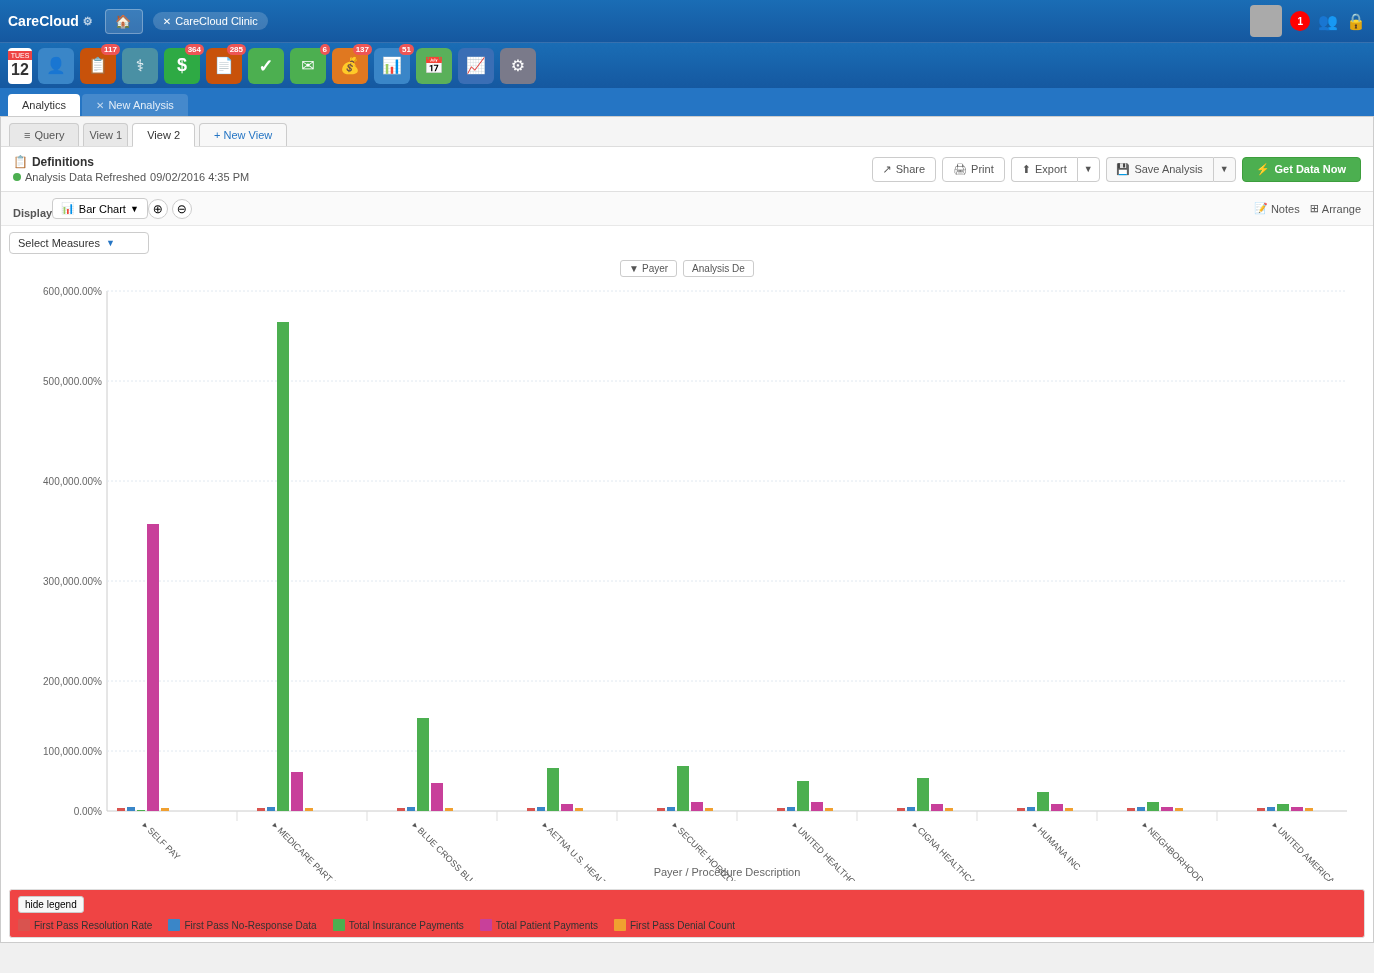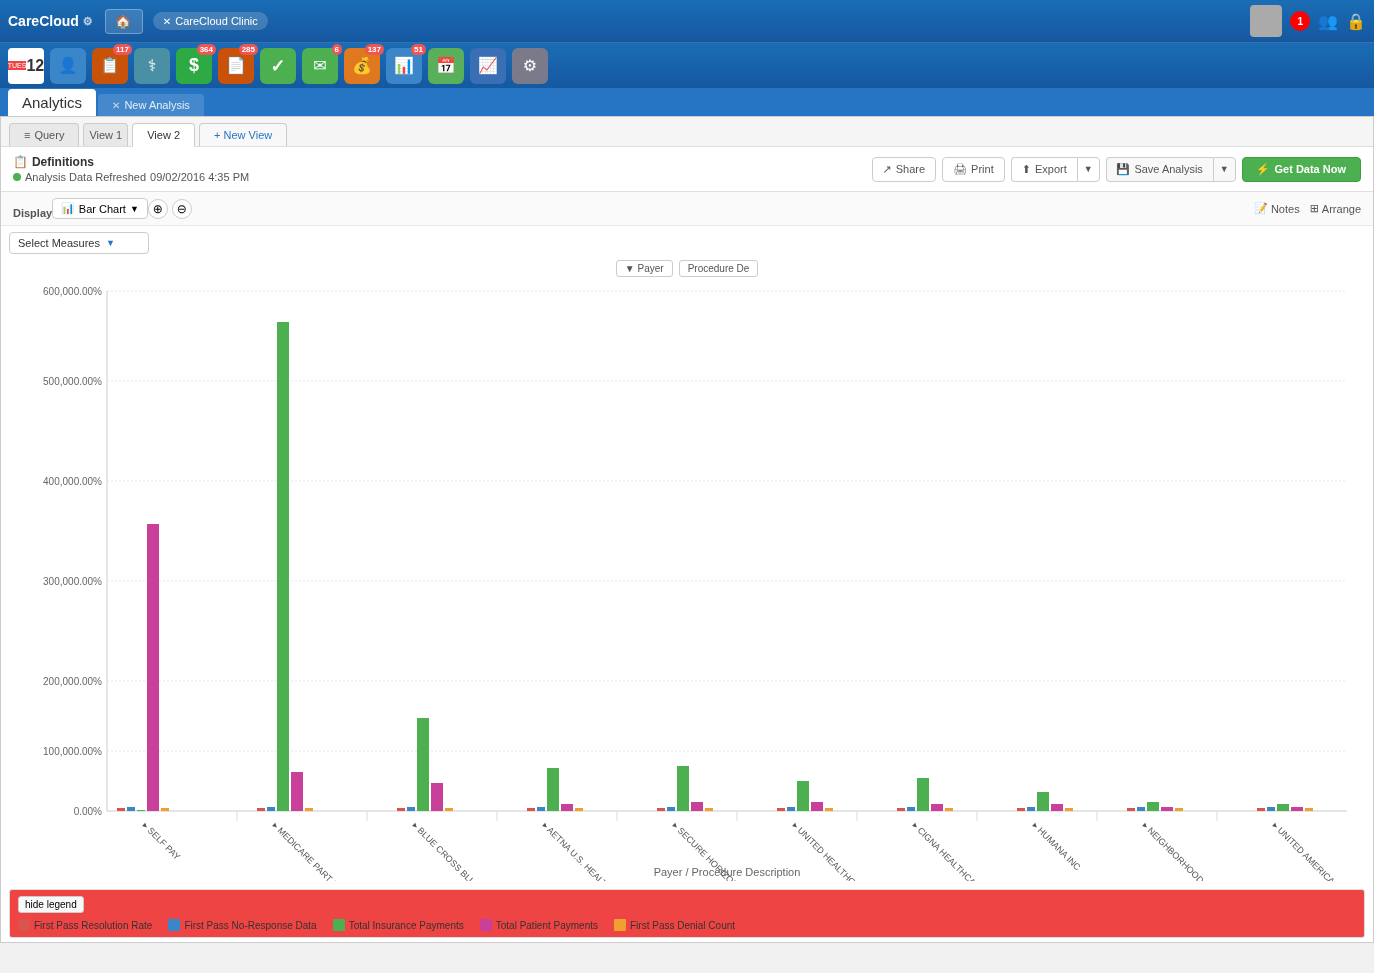--- a/index.html
+++ b/index.html
@@ -105,21 +105,21 @@
   <div class="nav-right">
     <div style="width:32px;height:32px;background:#aaa;border-radius:4px;"></div>
     <div style="background:red;color:white;border-radius:50%;width:20px;height:20px;display:flex;align-items:center;justify-content:center;font-size:10px;font-weight:bold;">1</div>
     <span style="color:white;font-size:16px;">👥</span>
     <span style="color:white;font-size:16px;">🔒</span>
   </div>
 </div>
 
 <div class="icon-toolbar">
 
-  <div style="width:36px;height:36px;background:white;border-radius:4px;display:flex;flex-direction:row;align-items:center;justify-content:center;cursor:pointer;overflow:hidden;">
+  <div style="width:24px;height:36px;background:white;border-radius:4px;display:flex;flex-direction:column;align-items:center;justify-content:center;cursor:pointer;overflow:hidden;">
     <span style="font-size:7px;background:#e44;color:white;display:block;width:100%;text-align:center;padding:1px 0;">TUES</span>
     <span style="font-size:16px;font-weight:bold;color:#333;line-height:1.2;">12</span>
   </div>
 
   <div style="width:36px;height:36px;background:#3a86c8;border-radius:6px;display:flex;align-items:center;justify-content:center;cursor:pointer;position:relative;">
     <span style="color:white;font-size:16px;">👤</span>
   </div>
   <div style="width:36px;height:36px;background:#c8520a;border-radius:6px;display:flex;align-items:center;justify-content:center;cursor:pointer;position:relative;">
     <span style="color:white;font-size:16px;">📋</span>
     <span style="position:absolute;top:-4px;right:-4px;background:#e55;color:white;border-radius:8px;font-size:8px;padding:1px 3px;font-weight:bold;">117</span>
@@ -155,21 +155,21 @@
   </div>
   <div style="width:36px;height:36px;background:#3a6eb5;border-radius:6px;display:flex;align-items:center;justify-content:center;cursor:pointer;">
     <span style="color:white;font-size:16px;">📈</span>
   </div>
   <div style="width:36px;height:36px;background:#7a7a8a;border-radius:6px;display:flex;align-items:center;justify-content:center;cursor:pointer;">
     <span style="color:white;font-size:16px;">⚙</span>
   </div>
 </div>
 
 <div class="app-tabs">
-  <div style="padding:5px 14px;font-size:15px;cursor:pointer;border-radius:4px 4px 0 0;background:white;color:#333;margin-right:2px;">
+  <div style="padding:5px 14px;font-size:11px;cursor:pointer;border-radius:4px 4px 0 0;background:white;color:#333;margin-right:2px;">
     <span>Analytics</span>
   </div>
   <div style="padding:5px 14px;font-size:11px;cursor:pointer;border-radius:4px 4px 0 0;background:rgba(255,255,255,0.15);color:rgba(255,255,255,0.85);margin-right:2px;display:flex;align-items:center;gap:4px;">
     <span style="font-size:10px;opacity:0.8;">✕</span>
     <span>New Analysis</span>
   </div>
 </div>
 
 <div style="background:white;border:1px solid #ccc;margin:0;">
 
@@ -264,21 +264,21 @@
   </div>
 
   <div style="padding:0 8px 4px;">
 
     <div style="display:flex;justify-content:center;gap:6px;margin-bottom:4px;">
       <div style="border:1px solid #ccc;border-radius:3px;padding:2px 8px;font-size:10px;color:#555;cursor:pointer;background:white;display:flex;align-items:center;gap:3px;">
         <span>▼</span>
         <span> Payer</span>
       </div>
       <div style="border:1px solid #ccc;border-radius:3px;padding:2px 8px;font-size:10px;color:#555;cursor:pointer;background:white;">
-        <span>Procedure De</span>
+        <span>Analysis De</span>
       </div>
     </div>
 
     <svg width="100%" height="600" viewBox="0 0 1340 600" style="display:block;">
 
       <line x1="90" y1="10" x2="90" y2="530" stroke="#ccc" stroke-width="1"></line>
 
       <text x="85" y="14" text-anchor="end" font-size="10" fill="#666">600,000.00%</text>
       <line x1="90" y1="10" x2="1330" y2="10" stroke="#e0e8f0" stroke-width="1" stroke-dasharray="2,2"></line>
 

